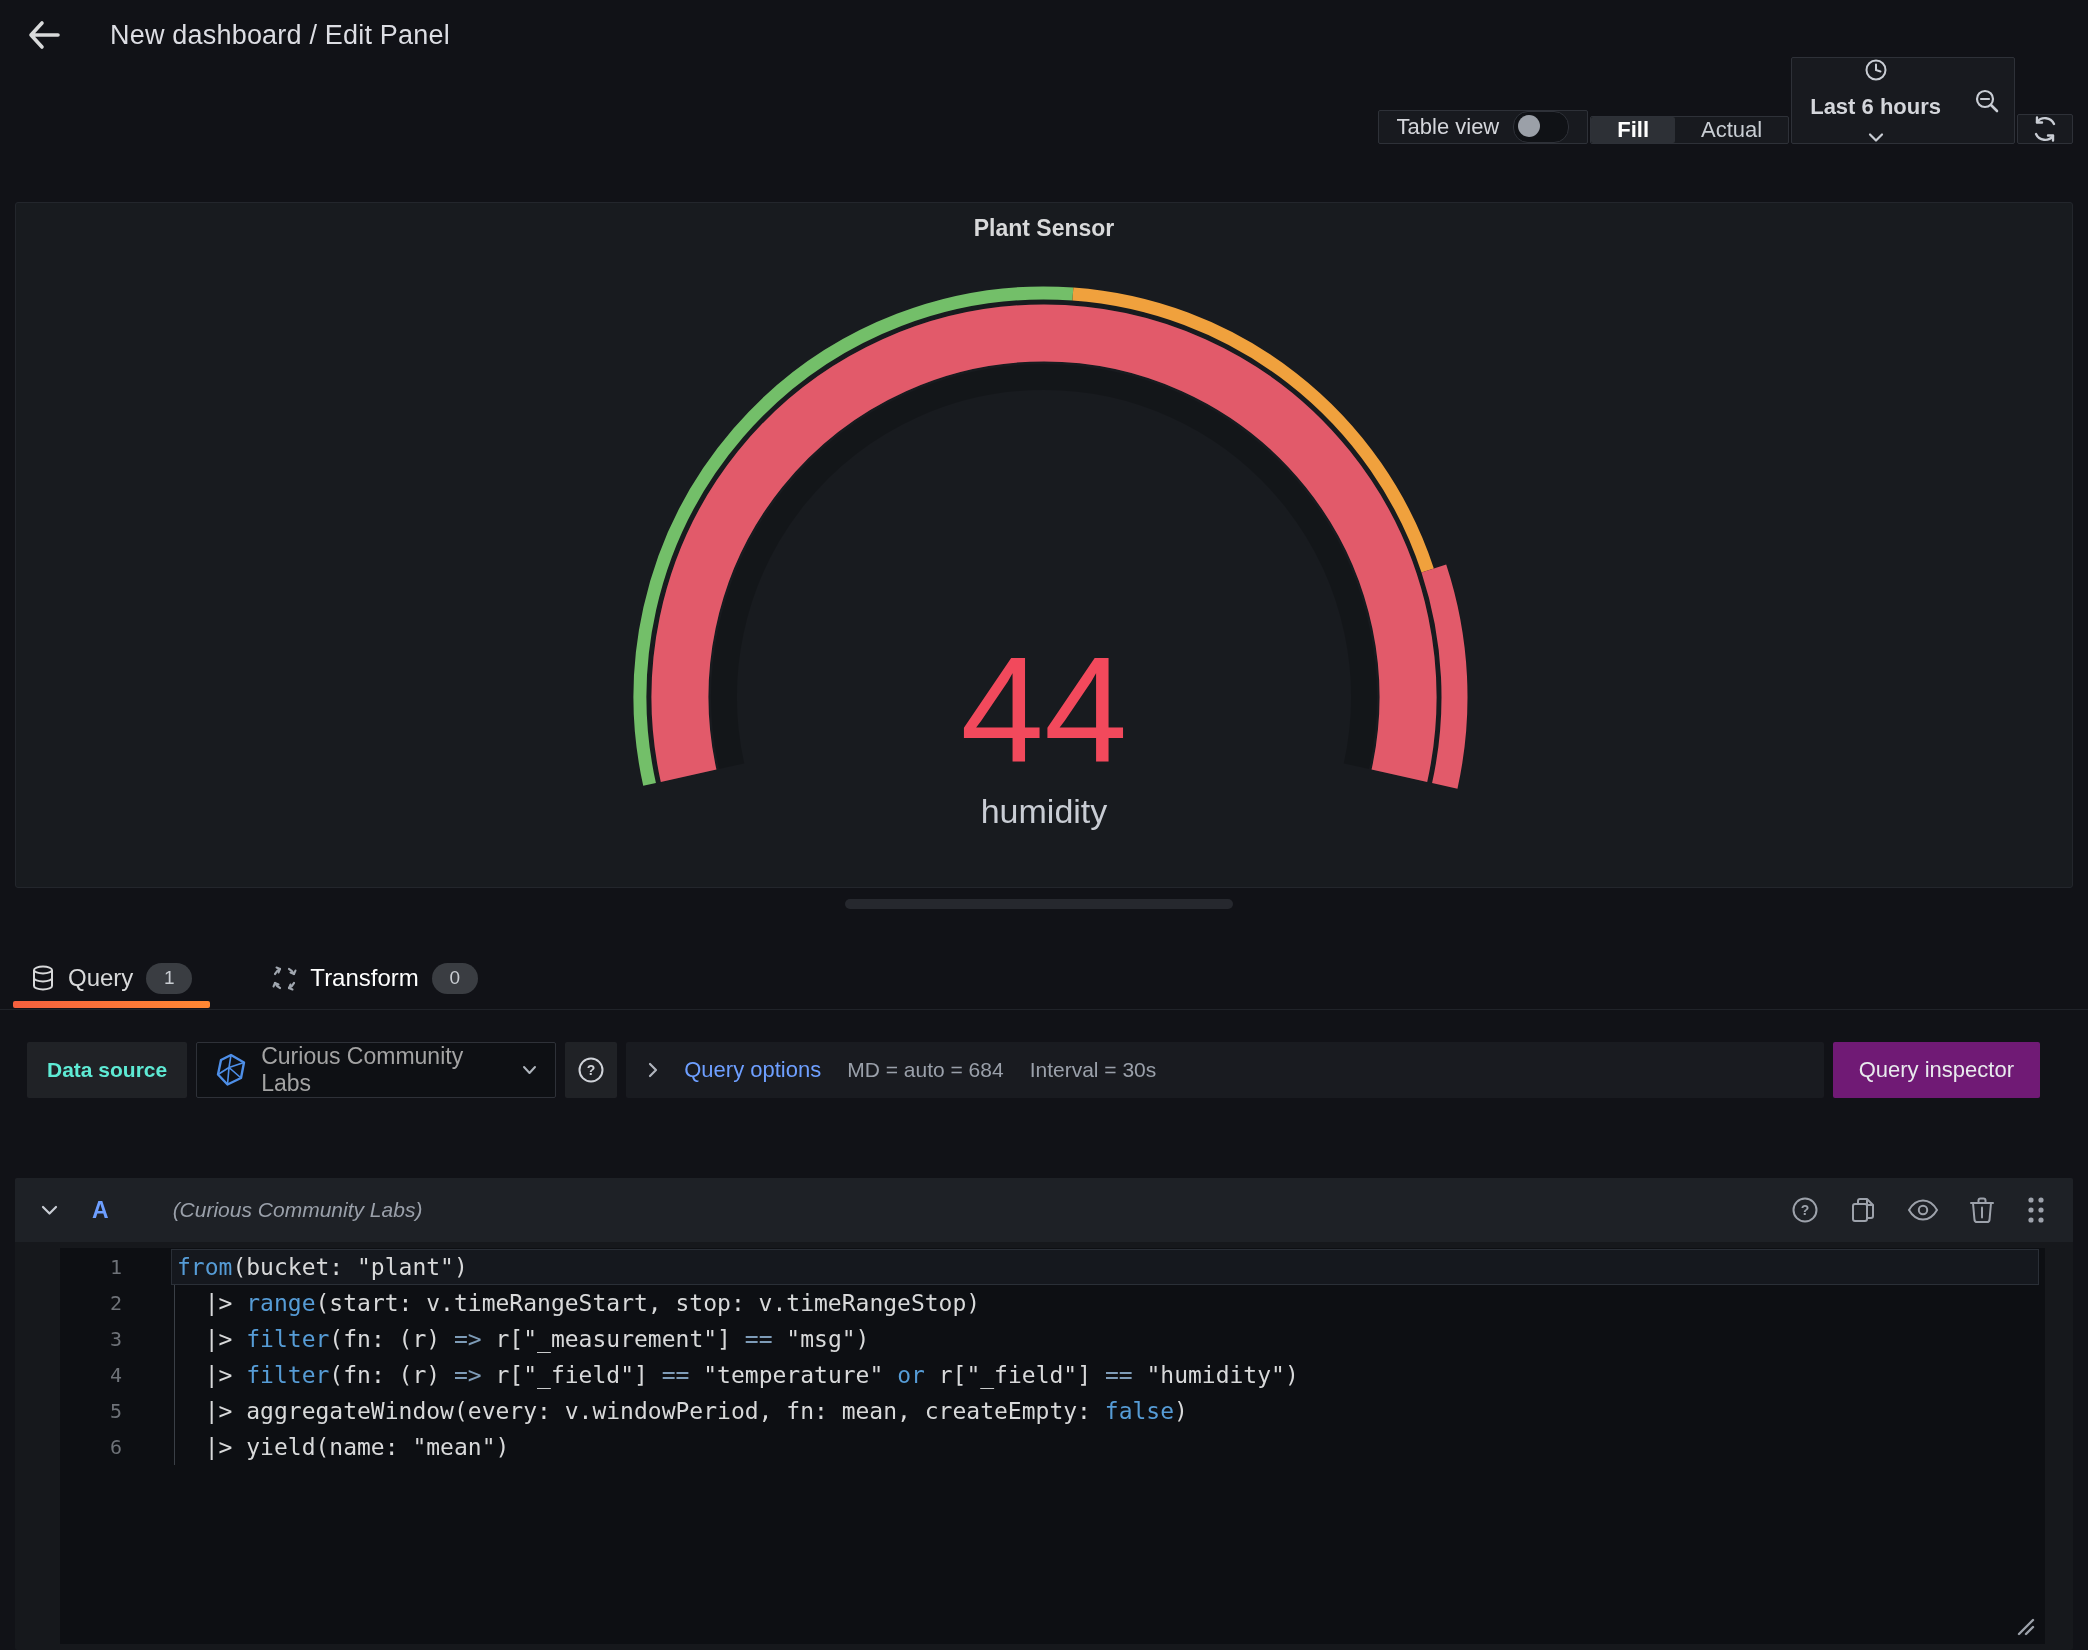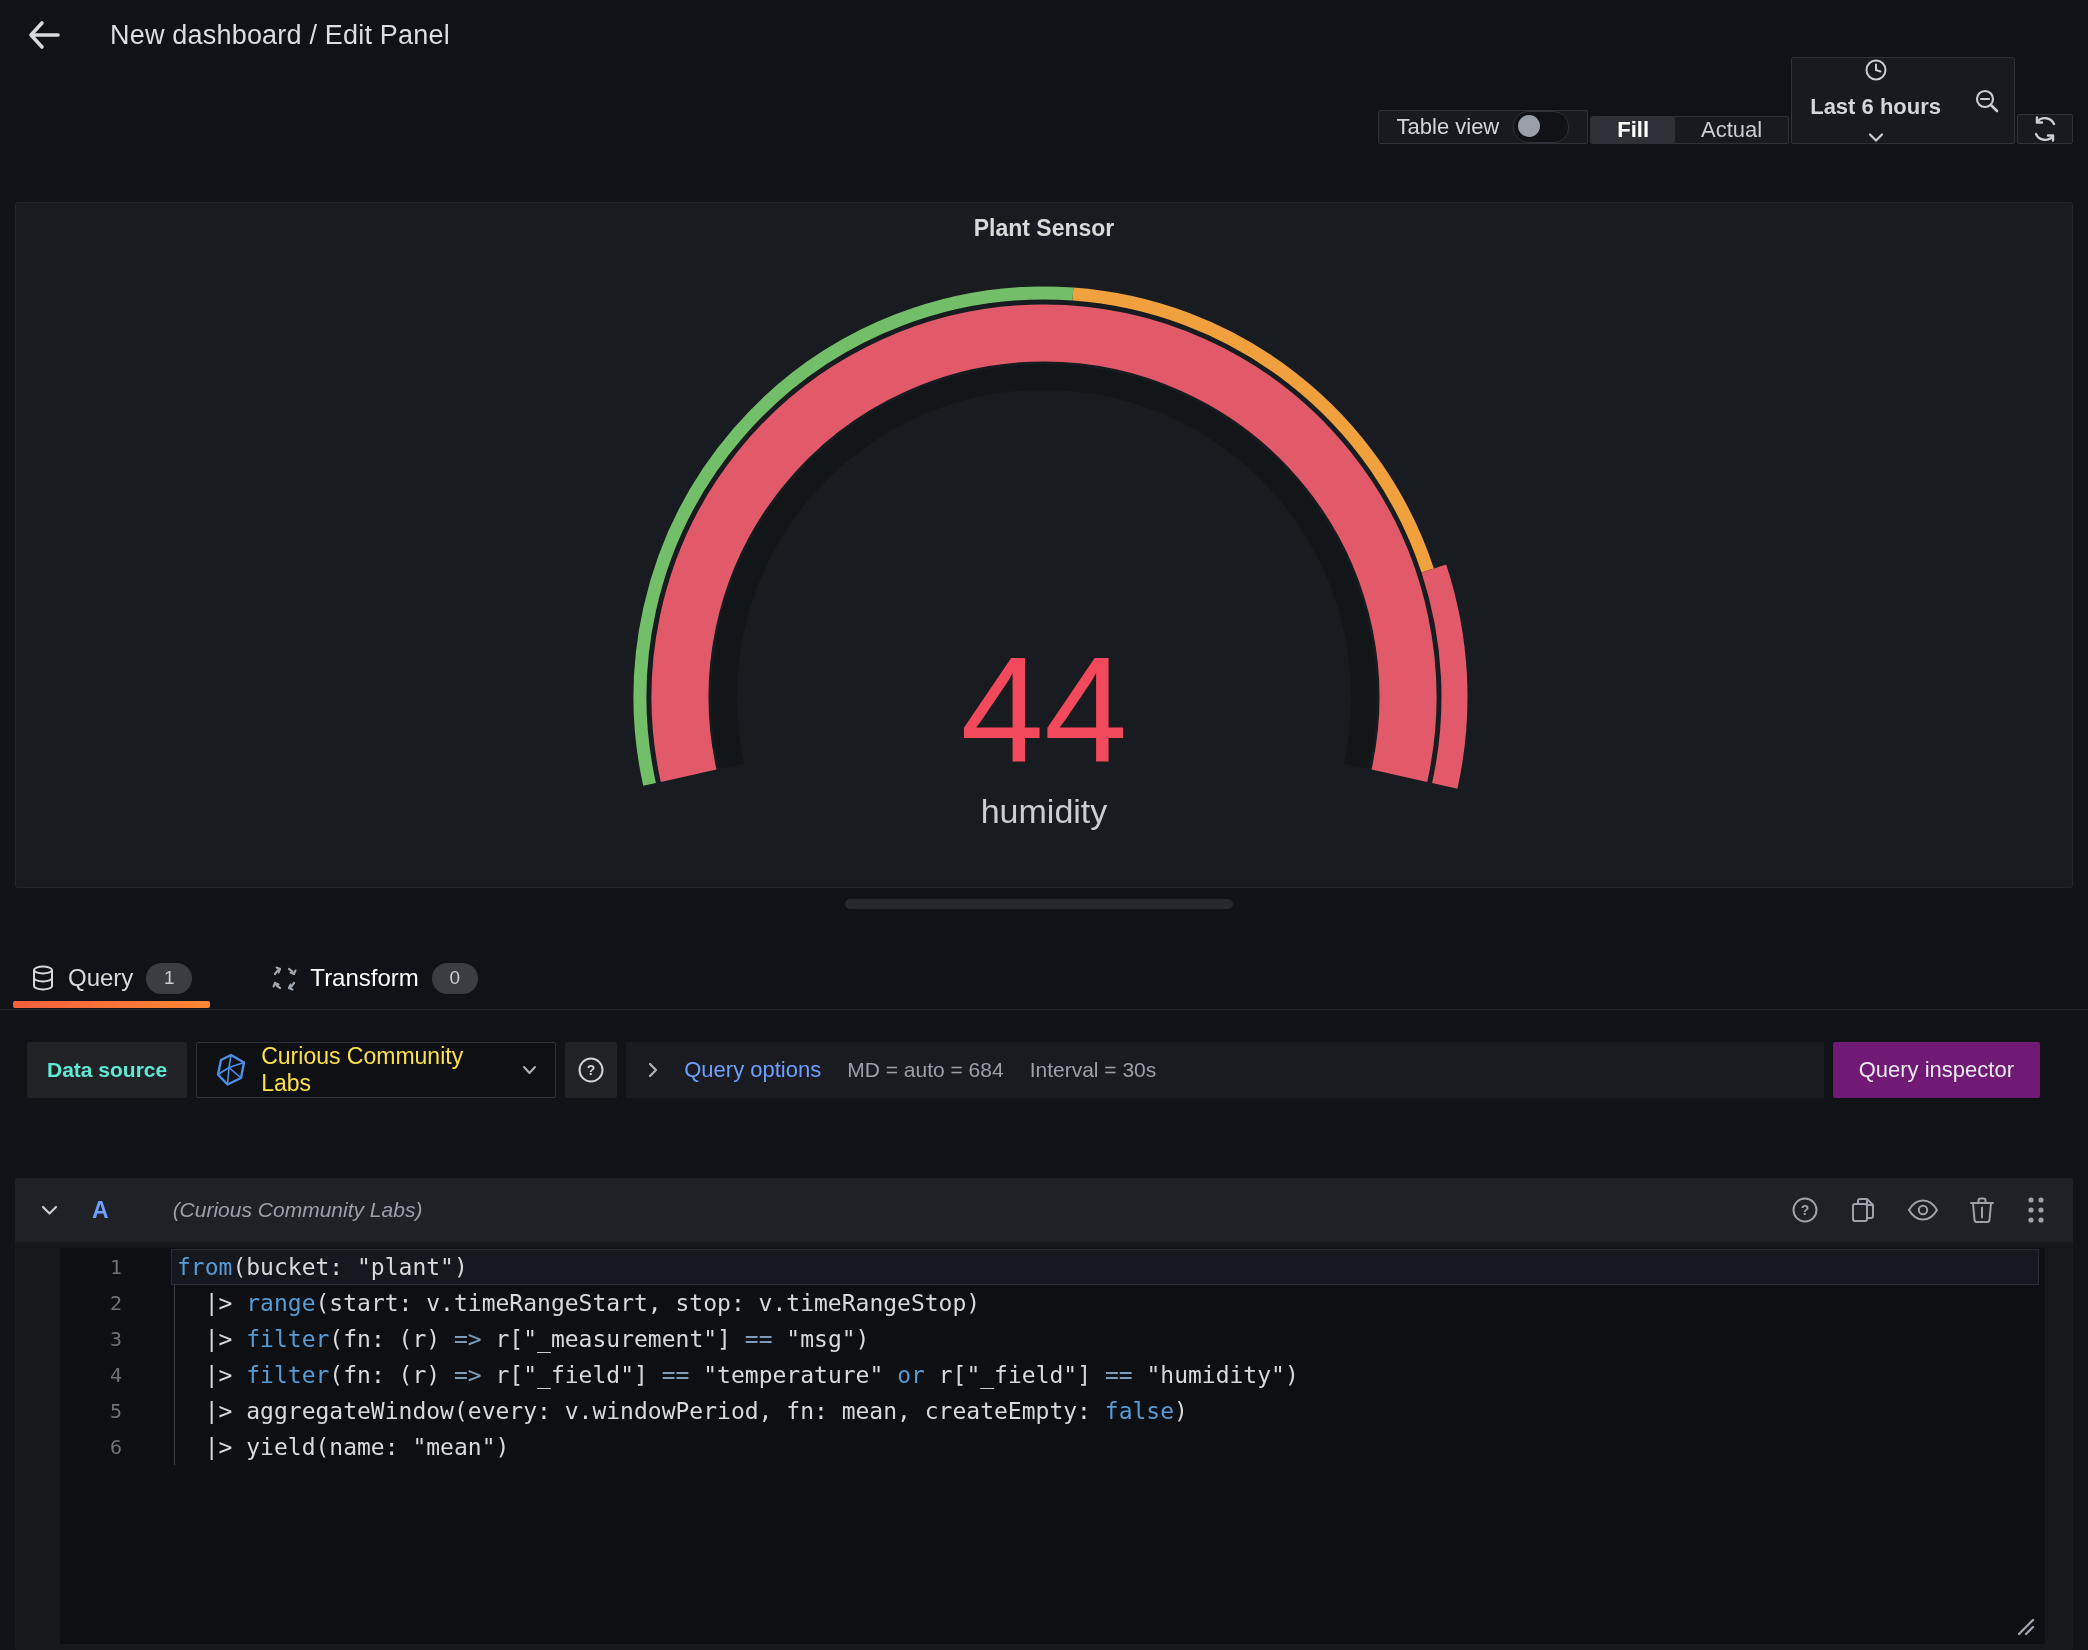--- a/index.html
+++ b/index.html
@@ -41,21 +41,21 @@
     background:linear-gradient(90deg,#F55F3E,#FF8833);}
   .badge{min-width:46px;height:31px;border-radius:16px;background:#3A3D42;color:#C9CDD2;font-size:19px;
     display:flex;align-items:center;justify-content:center;padding:0 8px;box-sizing:border-box;}
   .tabs-divider{position:absolute;left:0;top:1009px;width:100%;height:1px;background:#202329;}
   
   .ds-row{position:absolute;left:27px;top:1042px;right:48px;height:56px;display:flex;gap:9px;align-items:stretch;}
   .chip{background:#202226;border-radius:2px;display:flex;align-items:center;padding:0 20px;}
   .ds-label{color:#5eead4;font-size:21px;font-weight:700;}
   .ds-select{background:#0E1014;border:1px solid #2E3138;border-radius:2px;display:flex;align-items:center;
     gap:14px;padding:0 18px;width:360px;cursor:pointer;box-sizing:border-box;}
-  .ds-name{color:#fde047;font-size:23px;flex:1;}
+  .ds-name{color:#a3a3a3;font-size:23px;flex:1;}
   .icon-chip{width:52px;display:flex;align-items:center;justify-content:center;background:#202226;border-radius:2px;cursor:pointer;}
   .opts{flex:1;background:#191B20;border-radius:2px;display:flex;align-items:center;gap:26px;padding:0 22px;}
   .opts-link{color:#6E9FFF;font-size:22px;font-weight:500;cursor:pointer;}
   .opts-stat{color:#9AA0AA;font-size:21px;}
   .qi-btn{background:#701a75;border-radius:2px;display:flex;align-items:center;padding:0 26px;cursor:pointer;}
   .qi-label{color:#E8EAED;font-size:22px;font-weight:500;}
   
   .q-card{position:absolute;left:15px;top:1178px;width:2058px;height:472px;background:#16181C;border-radius:2px;}
   .q-header{height:64px;background:#1E2126;display:flex;align-items:center;padding:0 26px;border-radius:2px 2px 0 0;}
   .q-ref{color:#6E9FFF;font-size:23px;font-weight:700;margin-left:34px;}

